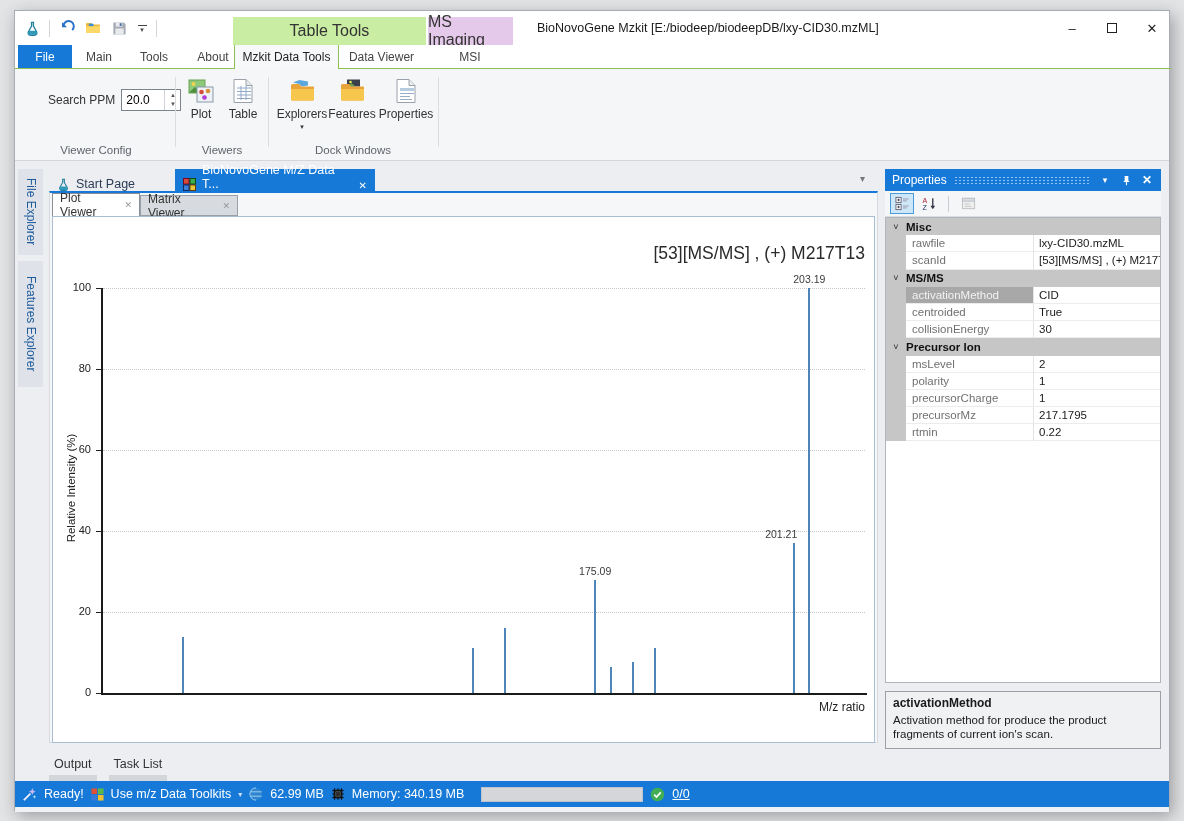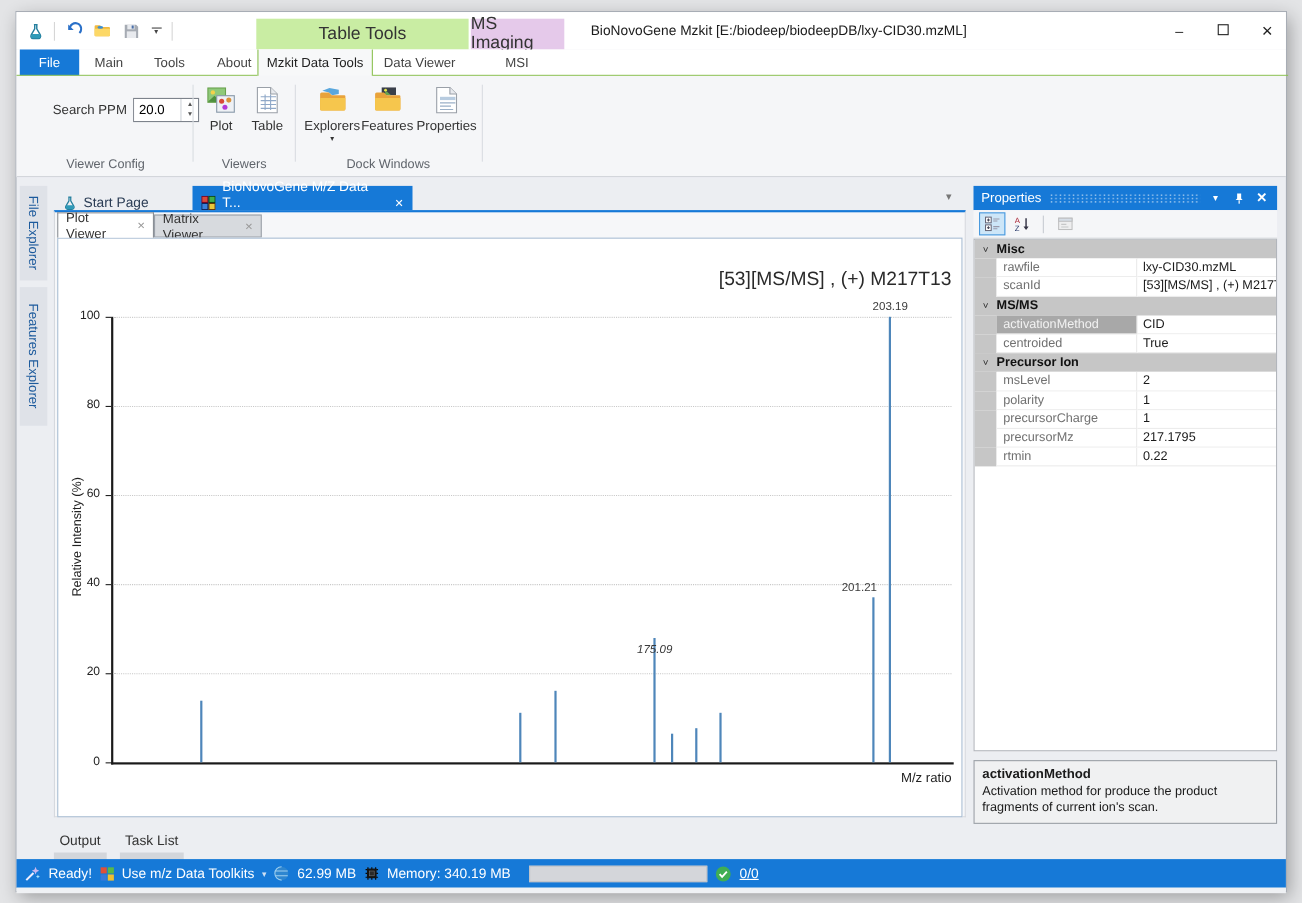--- a/index.html
+++ b/index.html
@@ -305,21 +305,21 @@
           <div class="gridline" style="left: 50px; top: 152px; width: 762px;"></div>
           <div class="ytickmark" style="left: 43px; top: 152px;"></div>
           <div class="yticklabel" style="left: 12px; top: 145px;">80</div>
           <div class="gridline" style="left: 50px; top: 71px; width: 762px;"></div>
           <div class="ytickmark" style="left: 43px; top: 71px;"></div>
           <div class="yticklabel" style="left: 12px; top: 64px;">100</div>
           <div class="peak" style="left: 129.01px; top: 420.11px; height: 55.89px; background: rgb(78, 134, 186);"></div>
           <div class="peak" style="left: 418.57px; top: 431.45px; height: 44.55px; background: rgb(78, 134, 186);"></div>
           <div class="peak" style="left: 450.574px; top: 411.2px; height: 64.8px; background: rgb(78, 134, 186);"></div>
           <div class="peak" style="left: 541.176px; top: 362.6px; height: 113.4px; background: rgb(78, 134, 186);"></div>
-          <div class="peaklabel" style="left: 512.176px; top: 368px; font-style: italic;">175.09</div>
+          <div class="peaklabel" style="left: 512.176px; top: 348px;">175.09</div>
           <div class="peak" style="left: 557.254px; top: 450.08px; height: 25.92px; background: rgb(78, 134, 186);"></div>
           <div class="peak" style="left: 578.59px; top: 445.22px; height: 30.78px; background: rgb(78, 134, 186);"></div>
           <div class="peak" style="left: 601.45px; top: 431.45px; height: 44.55px; background: rgb(78, 134, 186);"></div>
           <div class="peak" style="left: 740.21px; top: 326.15px; height: 149.85px; background: rgb(78, 134, 186);"></div>
           <div class="peaklabel" style="left: 698.21px; top: 311.15px; text-align: center;">201.21</div>
           <div class="peak" style="left: 755.298px; top: 71px; height: 405px; background: rgb(78, 134, 186);"></div>
           <div class="peaklabel" style="left: 726.298px; top: 56px;">203.19</div>
         </div>
     </div>
   </div>
@@ -391,20 +391,25 @@
           </div>
           <div class="prow psel">
             <span class="pmargin"></span>
             <span class="pname">activationMethod</span>
             <span class="pvalue">CID</span>
           </div>
           <div class="prow">
             <span class="pmargin"></span>
             <span class="pname">centroided</span>
             <span class="pvalue">True</span>
+          </div>
+          <div class="prow">
+            <span class="pmargin"></span>
+            <span class="pname">collisionEnergy</span>
+            <span class="pvalue">30</span>
           </div>
           <div class="prow pcat">
             <span class="pchev">˅</span>
             <span>Precursor Ion</span>
           </div>
           <div class="prow">
             <span class="pmargin"></span>
             <span class="pname">msLevel</span>
             <span class="pvalue">2</span>
           </div>

